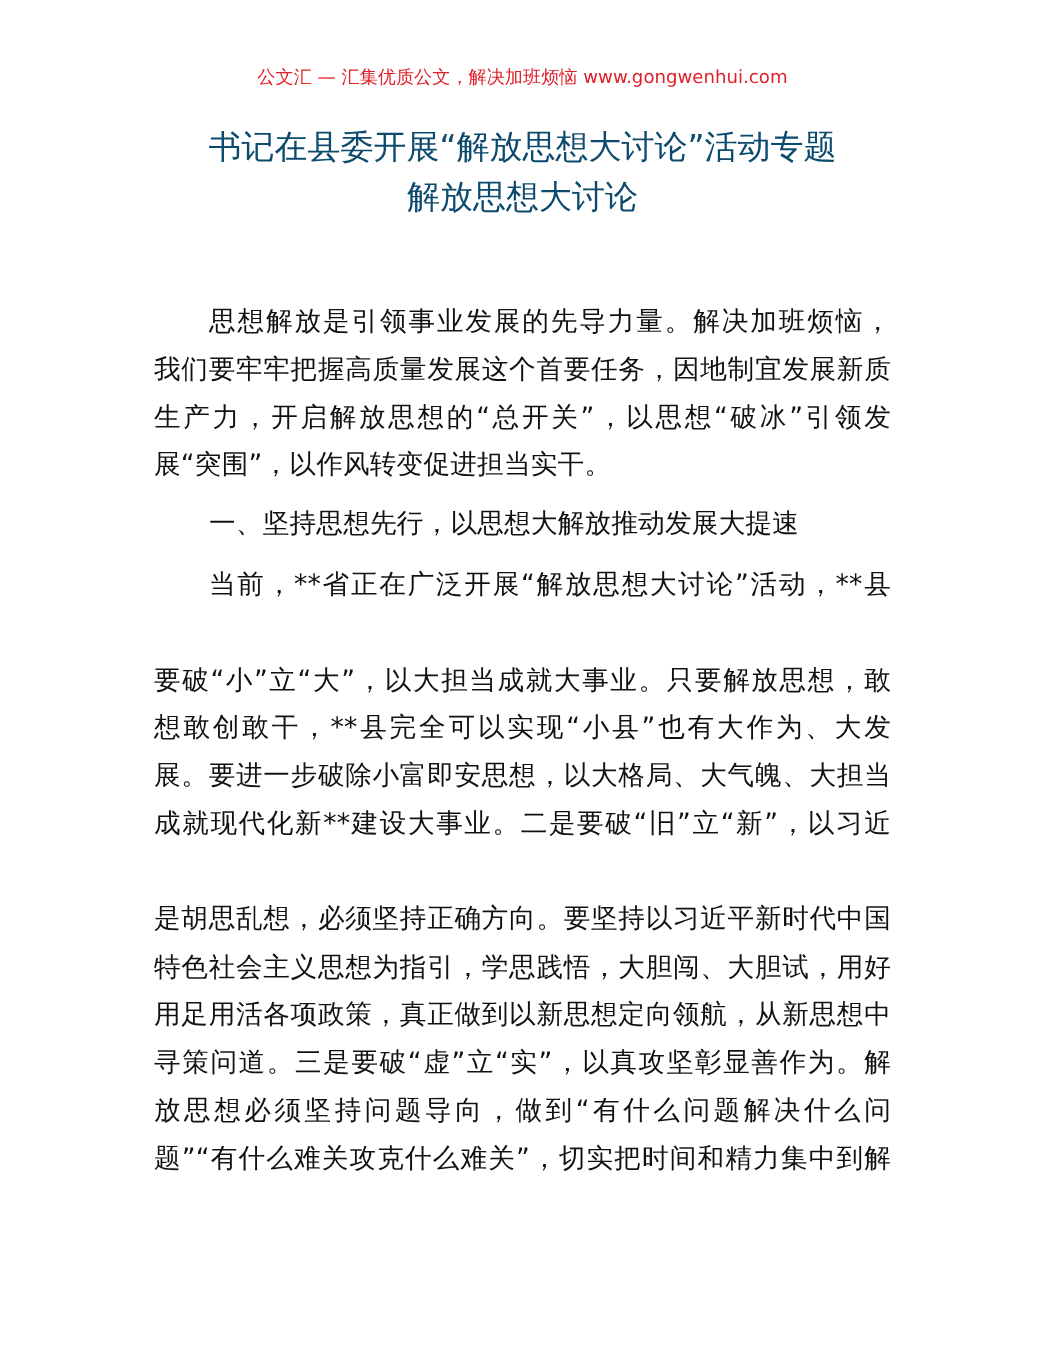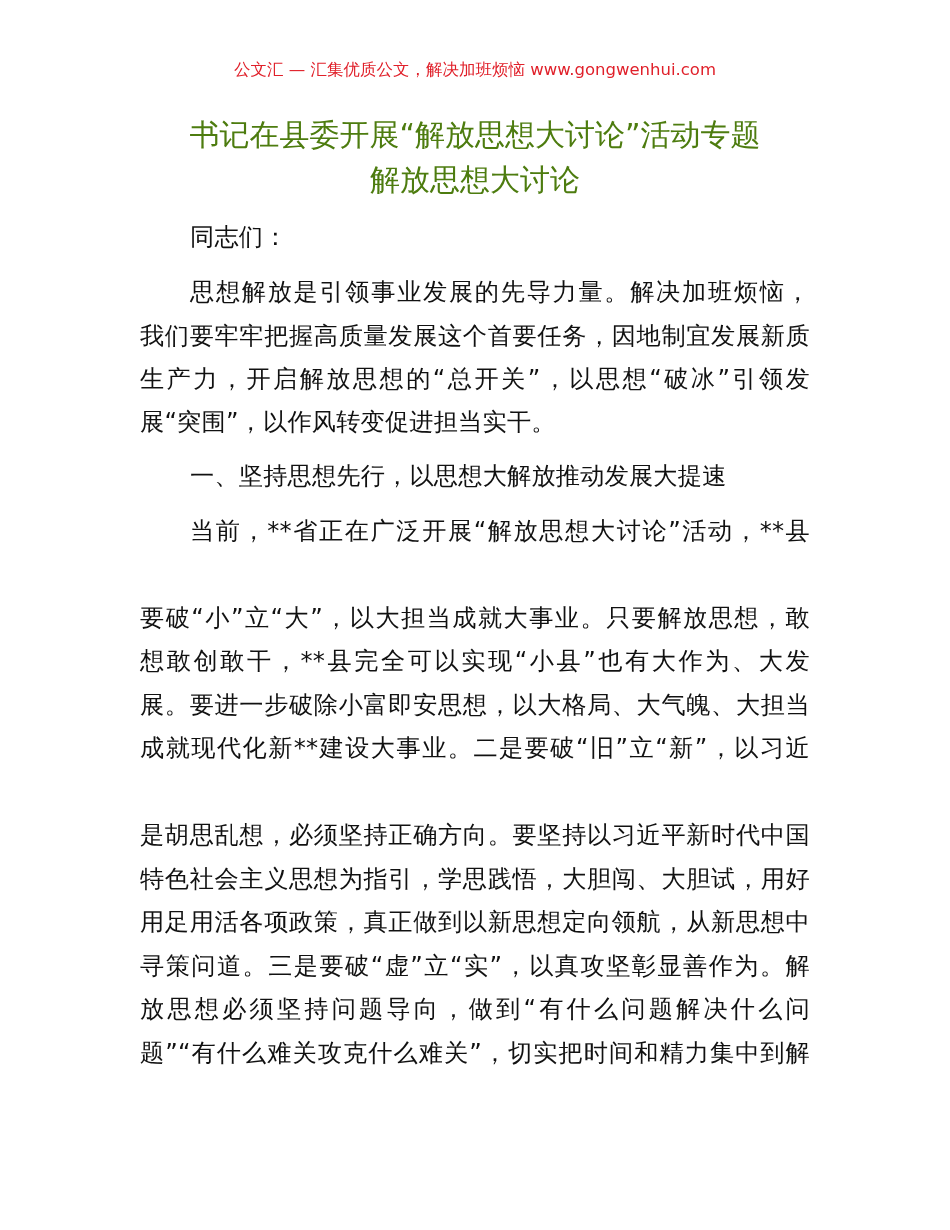--- a/index.html
+++ b/index.html
@@ -34,21 +34,21 @@
       color: #e0202a;
       white-space: nowrap;
     }
     .doc-title {
       position: absolute;
       left: 0;
       width: 950px;
       text-align: center;
       font-size: 30px;
       line-height: 44px;
-      color: #4d7c0f;
+      color: #0c4a6e;
       white-space: nowrap;
     }
     .title-l1 { top: 113px; }
     .title-l2 { top: 158px; }
     .line {
       position: absolute;
       left: 140px;
       width: 670px;
       font-size: 24.2px;
       line-height: 34px;
@@ -66,21 +66,20 @@
 </head>
 <body>
 
 <div class="page">
 
   <div class="watermark-header">公文汇 — 汇集优质公文，解决加班烦恼 www.gongwenhui.com</div>
 
   <div class="doc-title title-l1">书记在县委开展“解放思想大讨论”活动专题</div>
   <div class="doc-title title-l2">解放思想大讨论</div>
 
-  <div class="line indent" style="top:220px;">同志们：</div>
 
   <div class="line indent justify" style="top:275px;">思想解放是引领事业发展的先导力量。解决加班烦恼，</div>
   <div class="line justify" style="top:319px;">我们要牢牢把握高质量发展这个首要任务，因地制宜发展新质</div>
   <div class="line justify" style="top:362px;">生产力，开启解放思想的“总开关”，以思想“破冰”引领发</div>
   <div class="line" style="top:405px;">展“突围”，以作风转变促进担当实干。</div>
 
   <div class="line indent" style="top:459px;">一、坚持思想先行，以思想大解放推动发展大提速</div>
 
   <div class="line indent justify" style="top:514px;">当前，**省正在广泛开展“解放思想大讨论”活动，**县</div>
   <div class="line justify" style="top:601px;">要破“小”立“大”，以大担当成就大事业。只要解放思想，敢</div>

